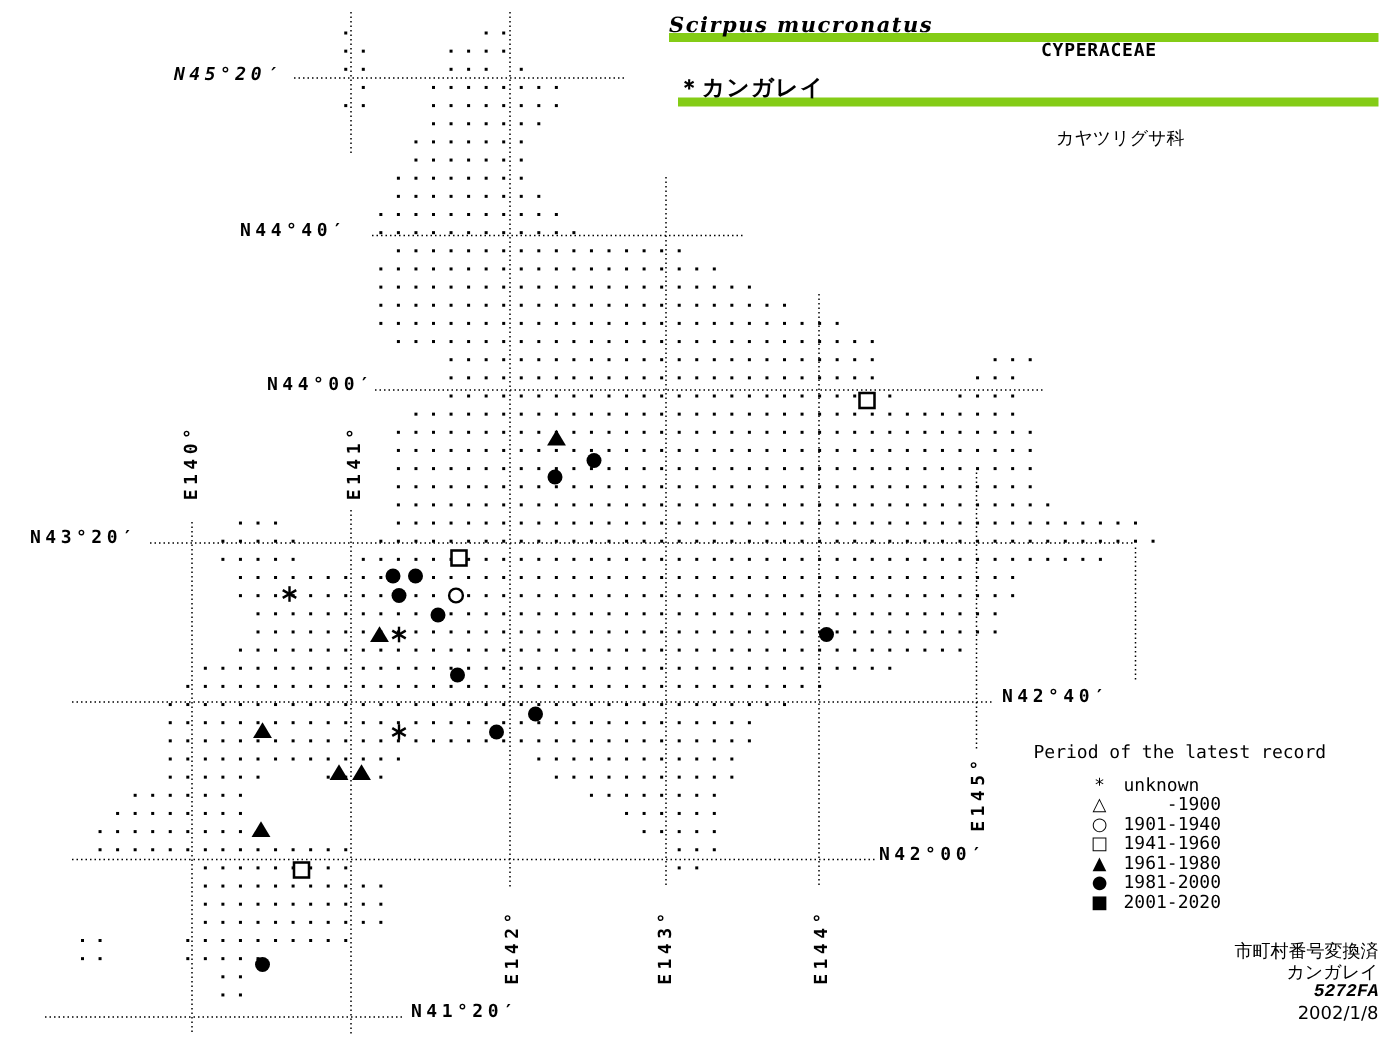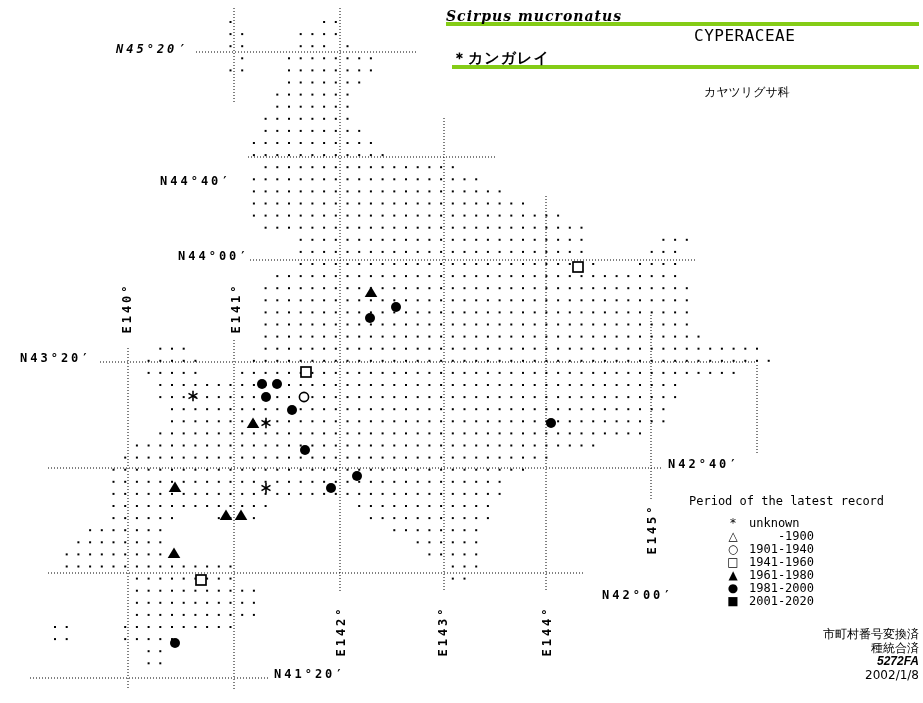--- a/index.html
+++ b/index.html
@@ -1,42 +1,42 @@
 <!DOCTYPE html>
 <html><head>
 <meta charset="utf-8">
 <style>
   html,body{margin:0;padding:0;background:#ffffff;}
   #stage{
     position:relative;width:923px;height:703px;background:#ffffff;overflow:hidden;
     font-family:"DejaVu Sans Mono","Liberation Mono",monospace;color:#000;
   }
   #map-svg{position:absolute;left:0;top:0;}
-  .hdr-underline{position:absolute;border-bottom:4px solid #84cc16;}
+  .hdr-underline{position:absolute;border-bottom:6px solid #84cc16;}
   .species-latin{
     font-family:"DejaVu Serif","Liberation Serif",serif;
     font-style:italic;font-weight:bold;font-size:14px;letter-spacing:1px;
   }
-  .family-latin{font-size:16px;letter-spacing:0.5px;}
+  .family-latin{font-size:12px;letter-spacing:0.5px;font-weight:bold;}
   .species-jp{font-family:"DejaVu Sans","Liberation Sans",sans-serif;font-weight:bold;font-size:15px;letter-spacing:1px;}
   .family-jp{font-family:"DejaVu Sans","Liberation Sans",sans-serif;font-size:12px;}
   .coord-label{
     position:absolute;font-size:12px;font-weight:bold;letter-spacing:3px;white-space:nowrap;
   }
   .lon-label{transform:translate(-50%,-50%) rotate(-90deg);}
   .legend{position:absolute;font-size:12px;}
   .legend-title{white-space:pre;}
   .legend-items{margin-top:9px;}
   .legend-row{display:flex;height:13px;line-height:13px;}
   .legend-sym{width:20px;text-align:center;margin-left:34px;font-family:"DejaVu Sans","Liberation Sans",sans-serif;font-size:12px;}
   .legend-lab{white-space:pre;margin-left:6px;}
   .footer-left{position:absolute;left:6px;top:686px;font-size:12px;white-space:pre;}
   .footer-right{position:absolute;right:4px;top:628px;font-size:12px;line-height:13.5px;text-align:right;
     font-family:"DejaVu Sans","Liberation Sans",sans-serif;}
-  .code-line{font-family:Liberation Sans, sans-serif;font-style:italic;font-weight:bold;}
+  .code-line{font-family:Liberation Mono, monospace;font-style:italic;font-weight:bold;}
 </style>
 </head>
 <body>
 
 <div id="stage">
 
   <svg id="map-svg" width="923" height="703">
       <rect x="229.5" y="21" width="2" height="2" fill="#000000"></rect>
       <rect x="323.09999999999997" y="21" width="2" height="2" fill="#000000"></rect>
       <rect x="334.79999999999995" y="21" width="2" height="2" fill="#000000"></rect>
@@ -1347,25 +1347,25 @@
   </div>
   <div style="position:absolute;left:694px;top:26px;" class="family-latin">CYPERACEAE</div>
 
   <div class="hdr-underline" style="left:452px;top:48px;width:467px;height:17px;">
     <span class="species-jp">＊カンガレイ</span>
   </div>
   <div style="position:absolute;left:704px;top:84px;" class="family-jp">カヤツリグサ科</div>
 
   <div id="coord-labels">
       <div class="coord-label lat-label" style="left:116px;top:42px;font-style:italic;">N45°20′</div>
-      <div class="coord-label lat-label" style="left:160px;top:146px;margin-top:28px;">N44°40′</div>
+      <div class="coord-label lat-label" style="left:160px;top:146px;">N44°40′</div>
       <div class="coord-label lat-label" style="left:178px;top:249px;">N44°00′</div>
       <div class="coord-label lat-label" style="left:20px;top:351px;">N43°20′</div>
       <div class="coord-label lat-label" style="left:668px;top:457px;">N42°40′</div>
-      <div class="coord-label lat-label" style="left:586px;top:588px;margin-left:16px;">N42°00′</div>
+      <div class="coord-label lat-label" style="left:586px;top:562px;">N42°00′</div>
       <div class="coord-label lat-label" style="left:274px;top:667px;">N41°20′</div>
       <div class="coord-label lon-label" style="left:127px;top:308px;">E140°</div>
       <div class="coord-label lon-label" style="left:236px;top:308px;">E141°</div>
       <div class="coord-label lon-label" style="left:341px;top:631px;">E142°</div>
       <div class="coord-label lon-label" style="left:443px;top:631px;">E143°</div>
       <div class="coord-label lon-label" style="left:547px;top:631px;">E144°</div>
       <div class="coord-label lon-label" style="left:652px;top:529px;">E145°</div>
     </div>
 
   <div class="legend" style="left:689px;top:494px;">
@@ -1398,17 +1398,17 @@
         <div class="legend-row">
           <span class="legend-sym">■</span>
           <span class="legend-lab">2001-2020</span>
         </div>
       </div>
   </div>
 
 
   <div class="footer-right">
     <div>市町村番号変換済</div>
-    <div>種統合済</div>
+    <div>カンガレイ</div>
     <div class="code-line">5272FA</div>
     <div>2002/1/8</div>
   </div>
 </div>
 
 </body></html>

